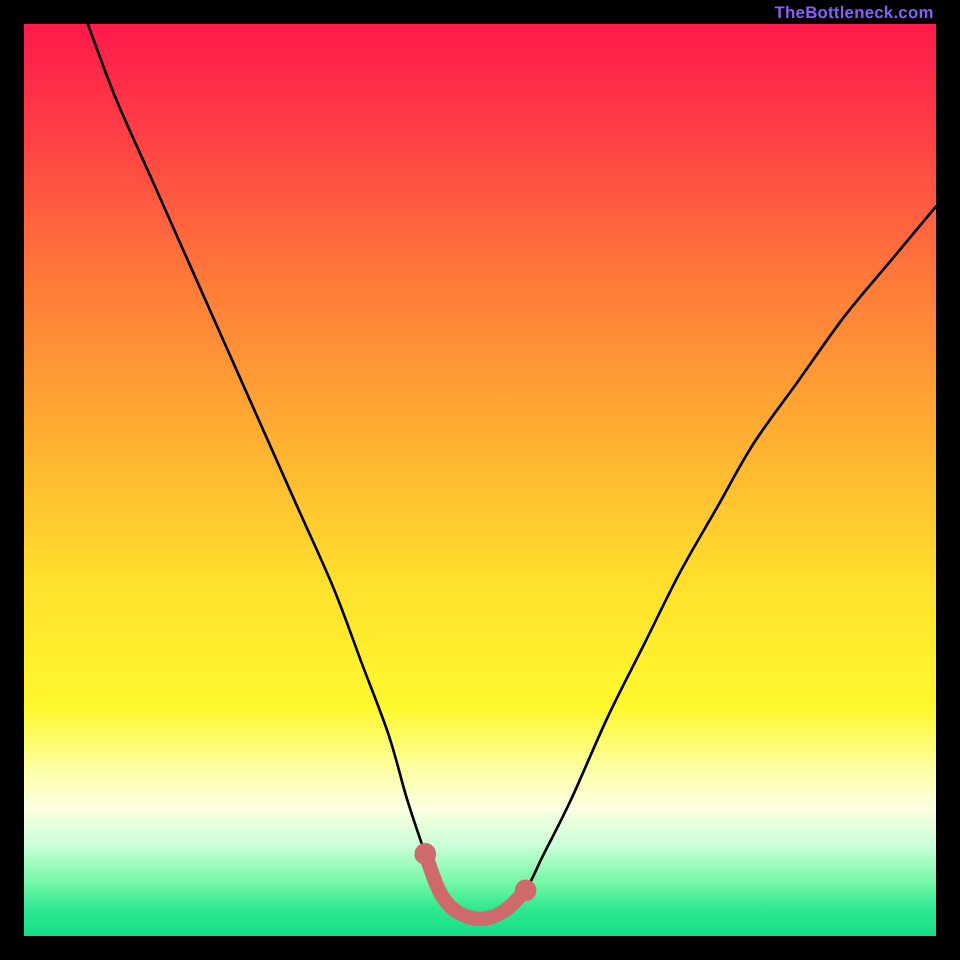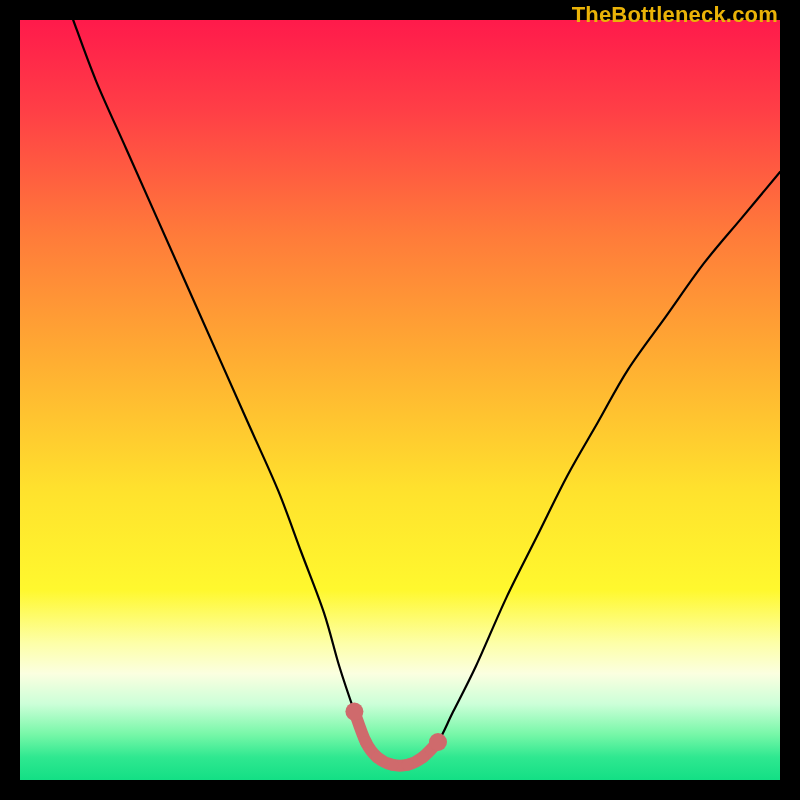--- a/index.html
+++ b/index.html
@@ -24,23 +24,23 @@
     top: 20px;
     width: 760px;
     height: 760px;
     overflow: hidden;
   }
   .watermark {
     position: absolute;
     top: 2px;
     right: 22px;
     font-family: Arial, Helvetica, sans-serif;
-    font-size: 22px;
+    font-size: 14px;
     font-weight: 600;
-    color: #eab308;
+    color: #8b5cf6;
     letter-spacing: 0.2px;
   }
   svg { display: block; }
 </style>
 </head>
 <body>
 
 <div class="frame">
   <div class="plot">
     <svg id="chart-svg" width="760" height="760" viewBox="0 0 760 760">

